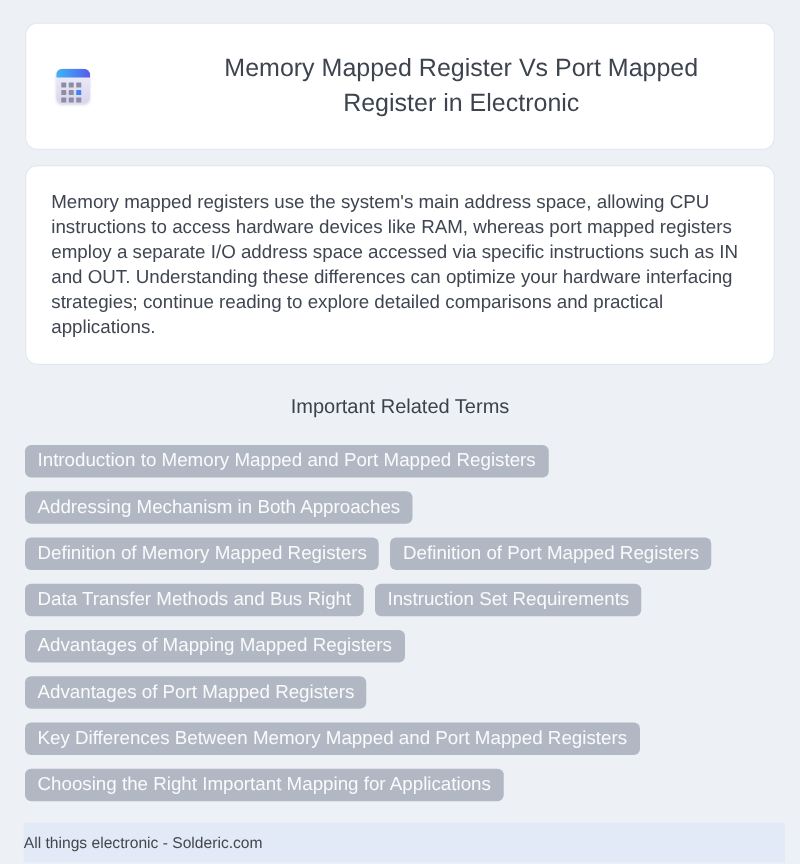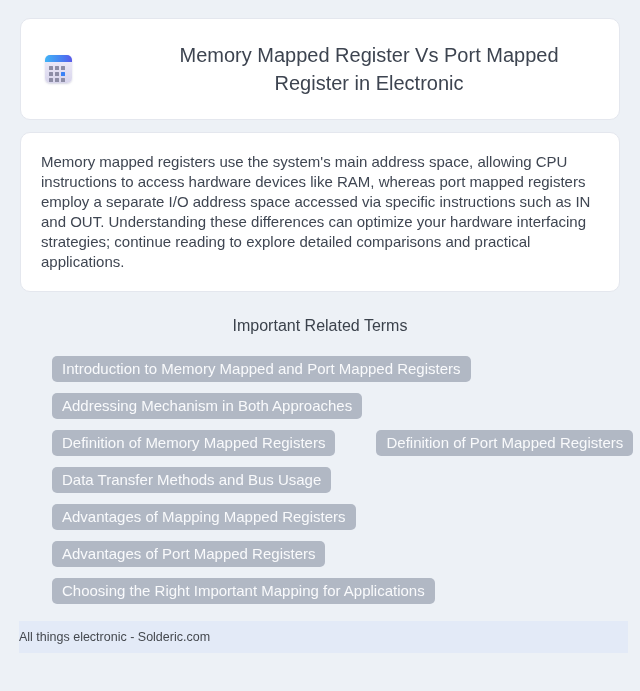--- a/index.html
+++ b/index.html
@@ -94,21 +94,20 @@
   .tag {
     display: inline-block;
     background: #b1b8c4;
     color: #f9fafc;
     font-size: 15px;
     line-height: 20px;
     padding: 3px 10px;
     border-radius: 5px;
     white-space: nowrap;
     cursor: pointer;
-    margin-left: 32px;
   }
   .footer {
     margin: 17px 12px 0 19px;
     height: 32px;
     background: #e3eaf7;
     display: flex;
     align-items: center;
     justify-content: flex-start;
     padding-right: 16px;
   }
@@ -151,27 +150,31 @@
       <span class="tag">Introduction to Memory Mapped and Port Mapped Registers</span>
     </div>
     <div class="tag-row">
       <span class="tag">Addressing Mechanism in Both Approaches</span>
     </div>
     <div class="tag-row">
       <span class="tag">Definition of Memory Mapped Registers</span>
       <span class="tag">Definition of Port Mapped Registers</span>
     </div>
     <div class="tag-row">
-      <span class="tag">Data Transfer Methods and Bus Usage</span>
+      <span class="tag">Data Transfer Methods and Bus Right</span>
+      <span class="tag">Instruction Set Requirements</span>
     </div>
     <div class="tag-row">
       <span class="tag">Advantages of Mapping Mapped Registers</span>
     </div>
     <div class="tag-row">
       <span class="tag">Advantages of Port Mapped Registers</span>
+    </div>
+    <div class="tag-row">
+      <span class="tag">Key Differences Between Memory Mapped and Port Mapped Registers</span>
     </div>
     <div class="tag-row">
       <span class="tag">Choosing the Right Important Mapping for Applications</span>
     </div>
   </div>
 
   <div class="footer">
     <span>All things electronic - Solderic.com</span>
   </div>
 

